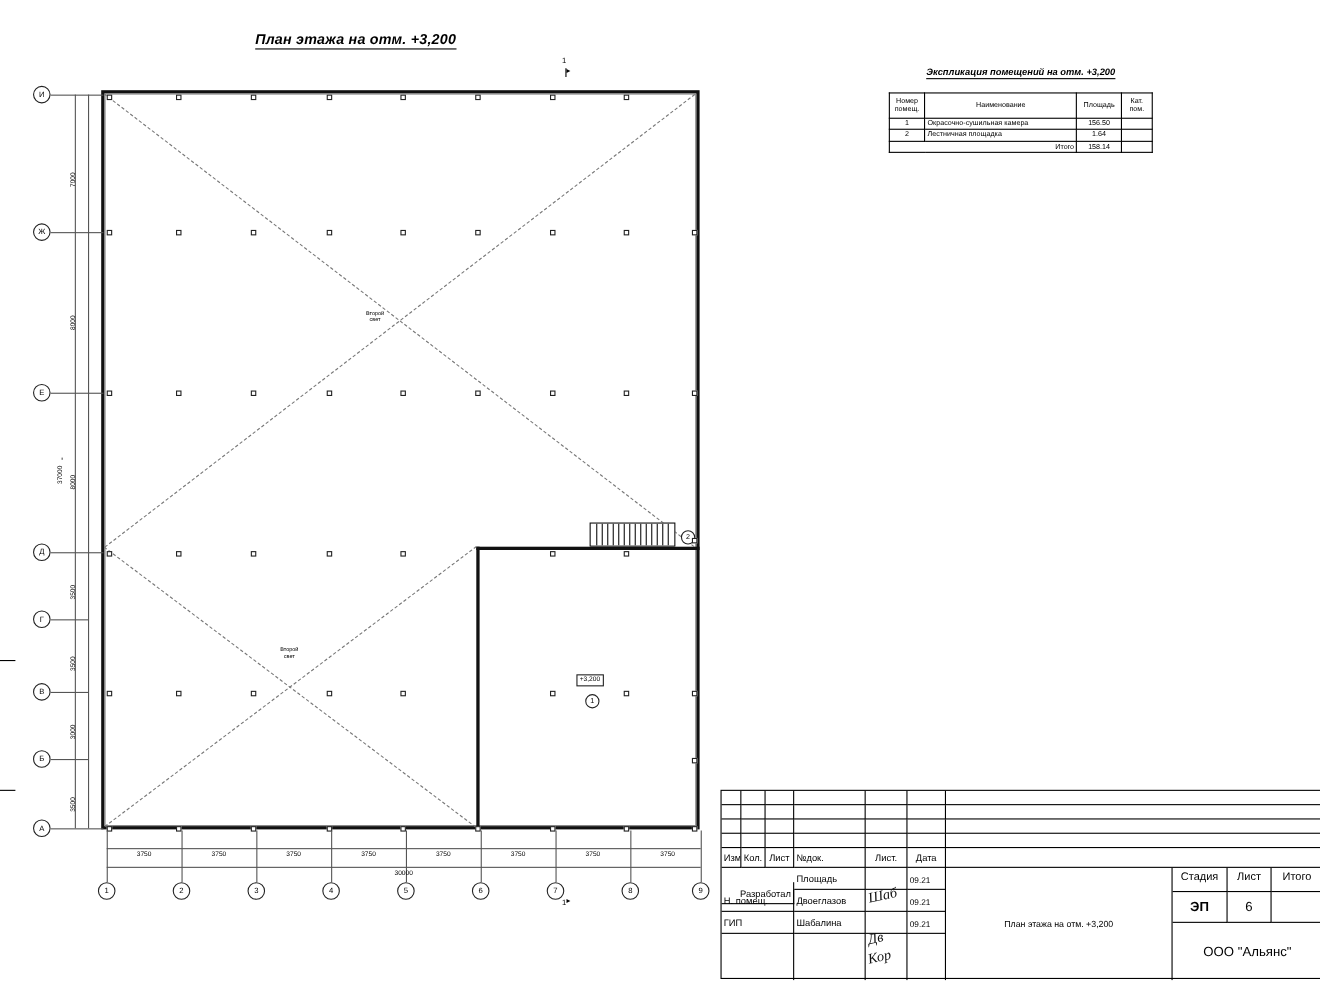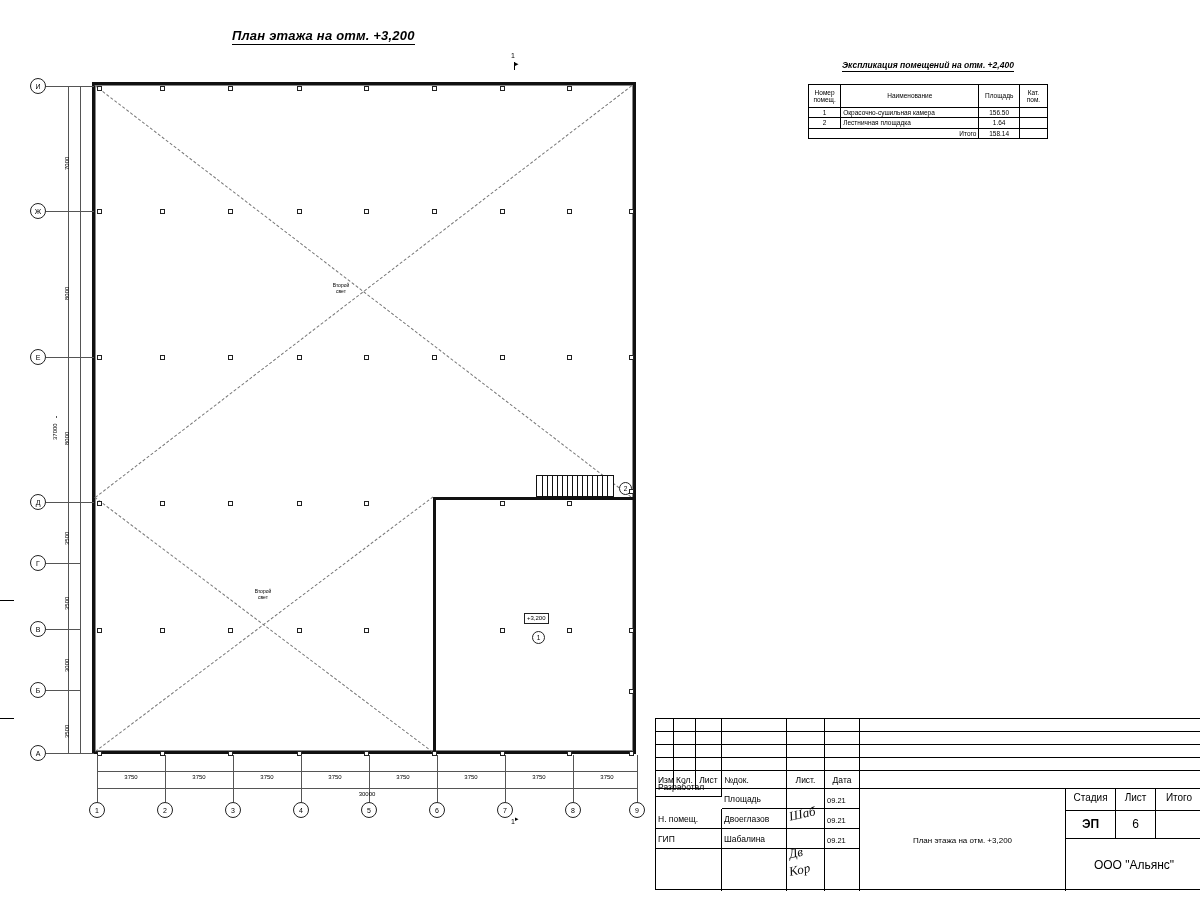--- a/index.html
+++ b/index.html
@@ -227,21 +227,21 @@
 </head>
 <body>
 
 <div class="sheet">
 
   <div class="plan-title">
     <span class="ul">План этажа на отм. +3,200</span>
   </div>
 
   <div class="expl-title">
-    <span class="ul">Экспликация помещений на отм. +2,400</span>
+    <span class="ul">Экспликация помещений на отм. +3,200</span>
   </div>
 
   <table class="expl-table">
     <thead>
       <tr>
         <td class="c-num">
           <div>Номер</div>
           <div>помещ.</div>
         </td>
         <td class="c-name center">Наименование</td>
@@ -550,21 +550,21 @@
     <div class="cell hdr center" style="left:40px; top:52px; width:26px; height:18px; padding-top:4px;">
       <span>Лист</span></div>
     <div class="cell hdr center" style="left:66px; top:52px; width:65px; height:18px; padding-top:4px; text-align:left;">
       <span>№док.</span></div>
     <div class="cell hdr center" style="left:131px; top:52px; width:38px; height:18px; padding-top:4px;">
       <span>Лист.</span></div>
     <div class="cell hdr center" style="left:169px; top:52px; width:35px; height:18px; padding-top:4px;">
       <span>Дата</span></div>
     <div class="cell" style="left:204px; top:52px; width:342px; height:18px; border-right:none;"></div>
 
-    <div class="cell" style="left:0; top:58px; width:66px; height:20px; padding-top:5px;">
+    <div class="cell" style="left:0; top:83px; width:66px; height:20px; padding-top:5px;text-align:right;">
       <span>Разработал</span></div>
     <div class="cell" style="left:66px; top:70px; width:65px; height:20px; padding-top:5px;">
       <span>Площадь</span></div>
     <div class="cell" style="left:131px; top:70px; width:38px; height:20px;"></div>
     <div class="cell" style="left:169px; top:70px; width:35px; height:20px; padding-top:7px; font-size:7.5px;">
       <span>09.21</span></div>
 
     <div class="cell" style="left:0; top:90px; width:66px; height:20px; padding-top:5px;">
       <span>Н. помещ.</span></div>
     <div class="cell" style="left:66px; top:90px; width:65px; height:20px; padding-top:5px;">

